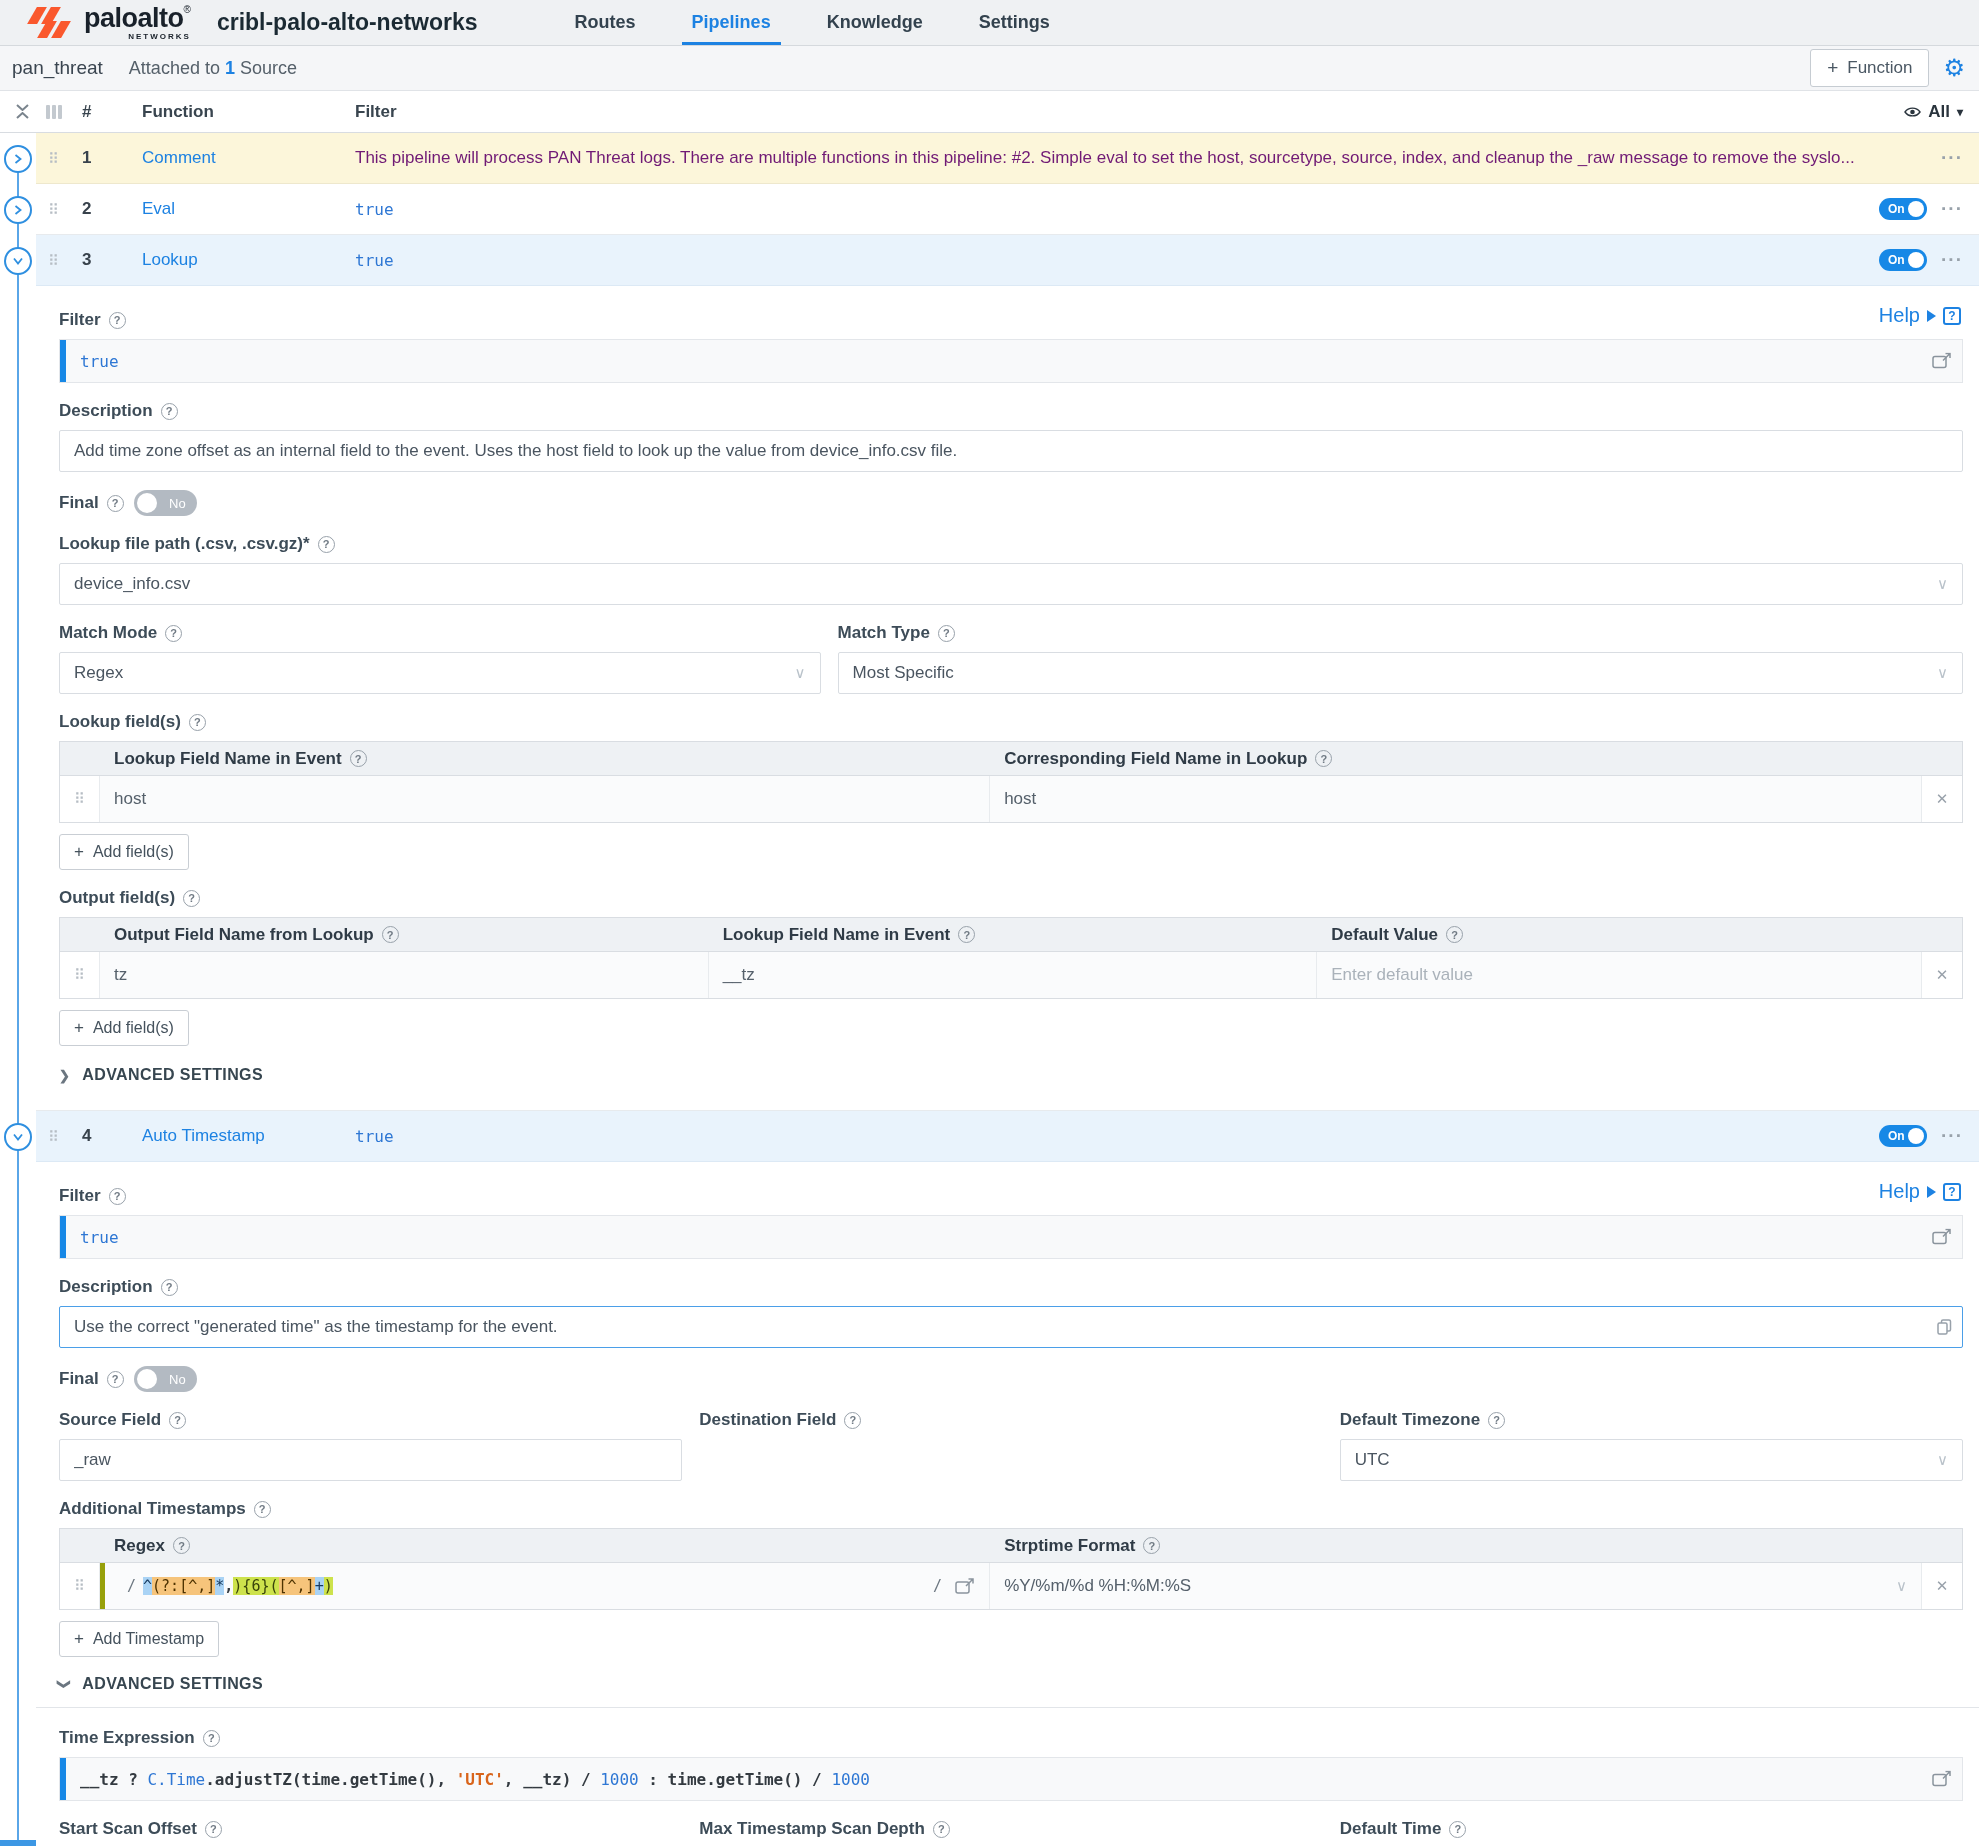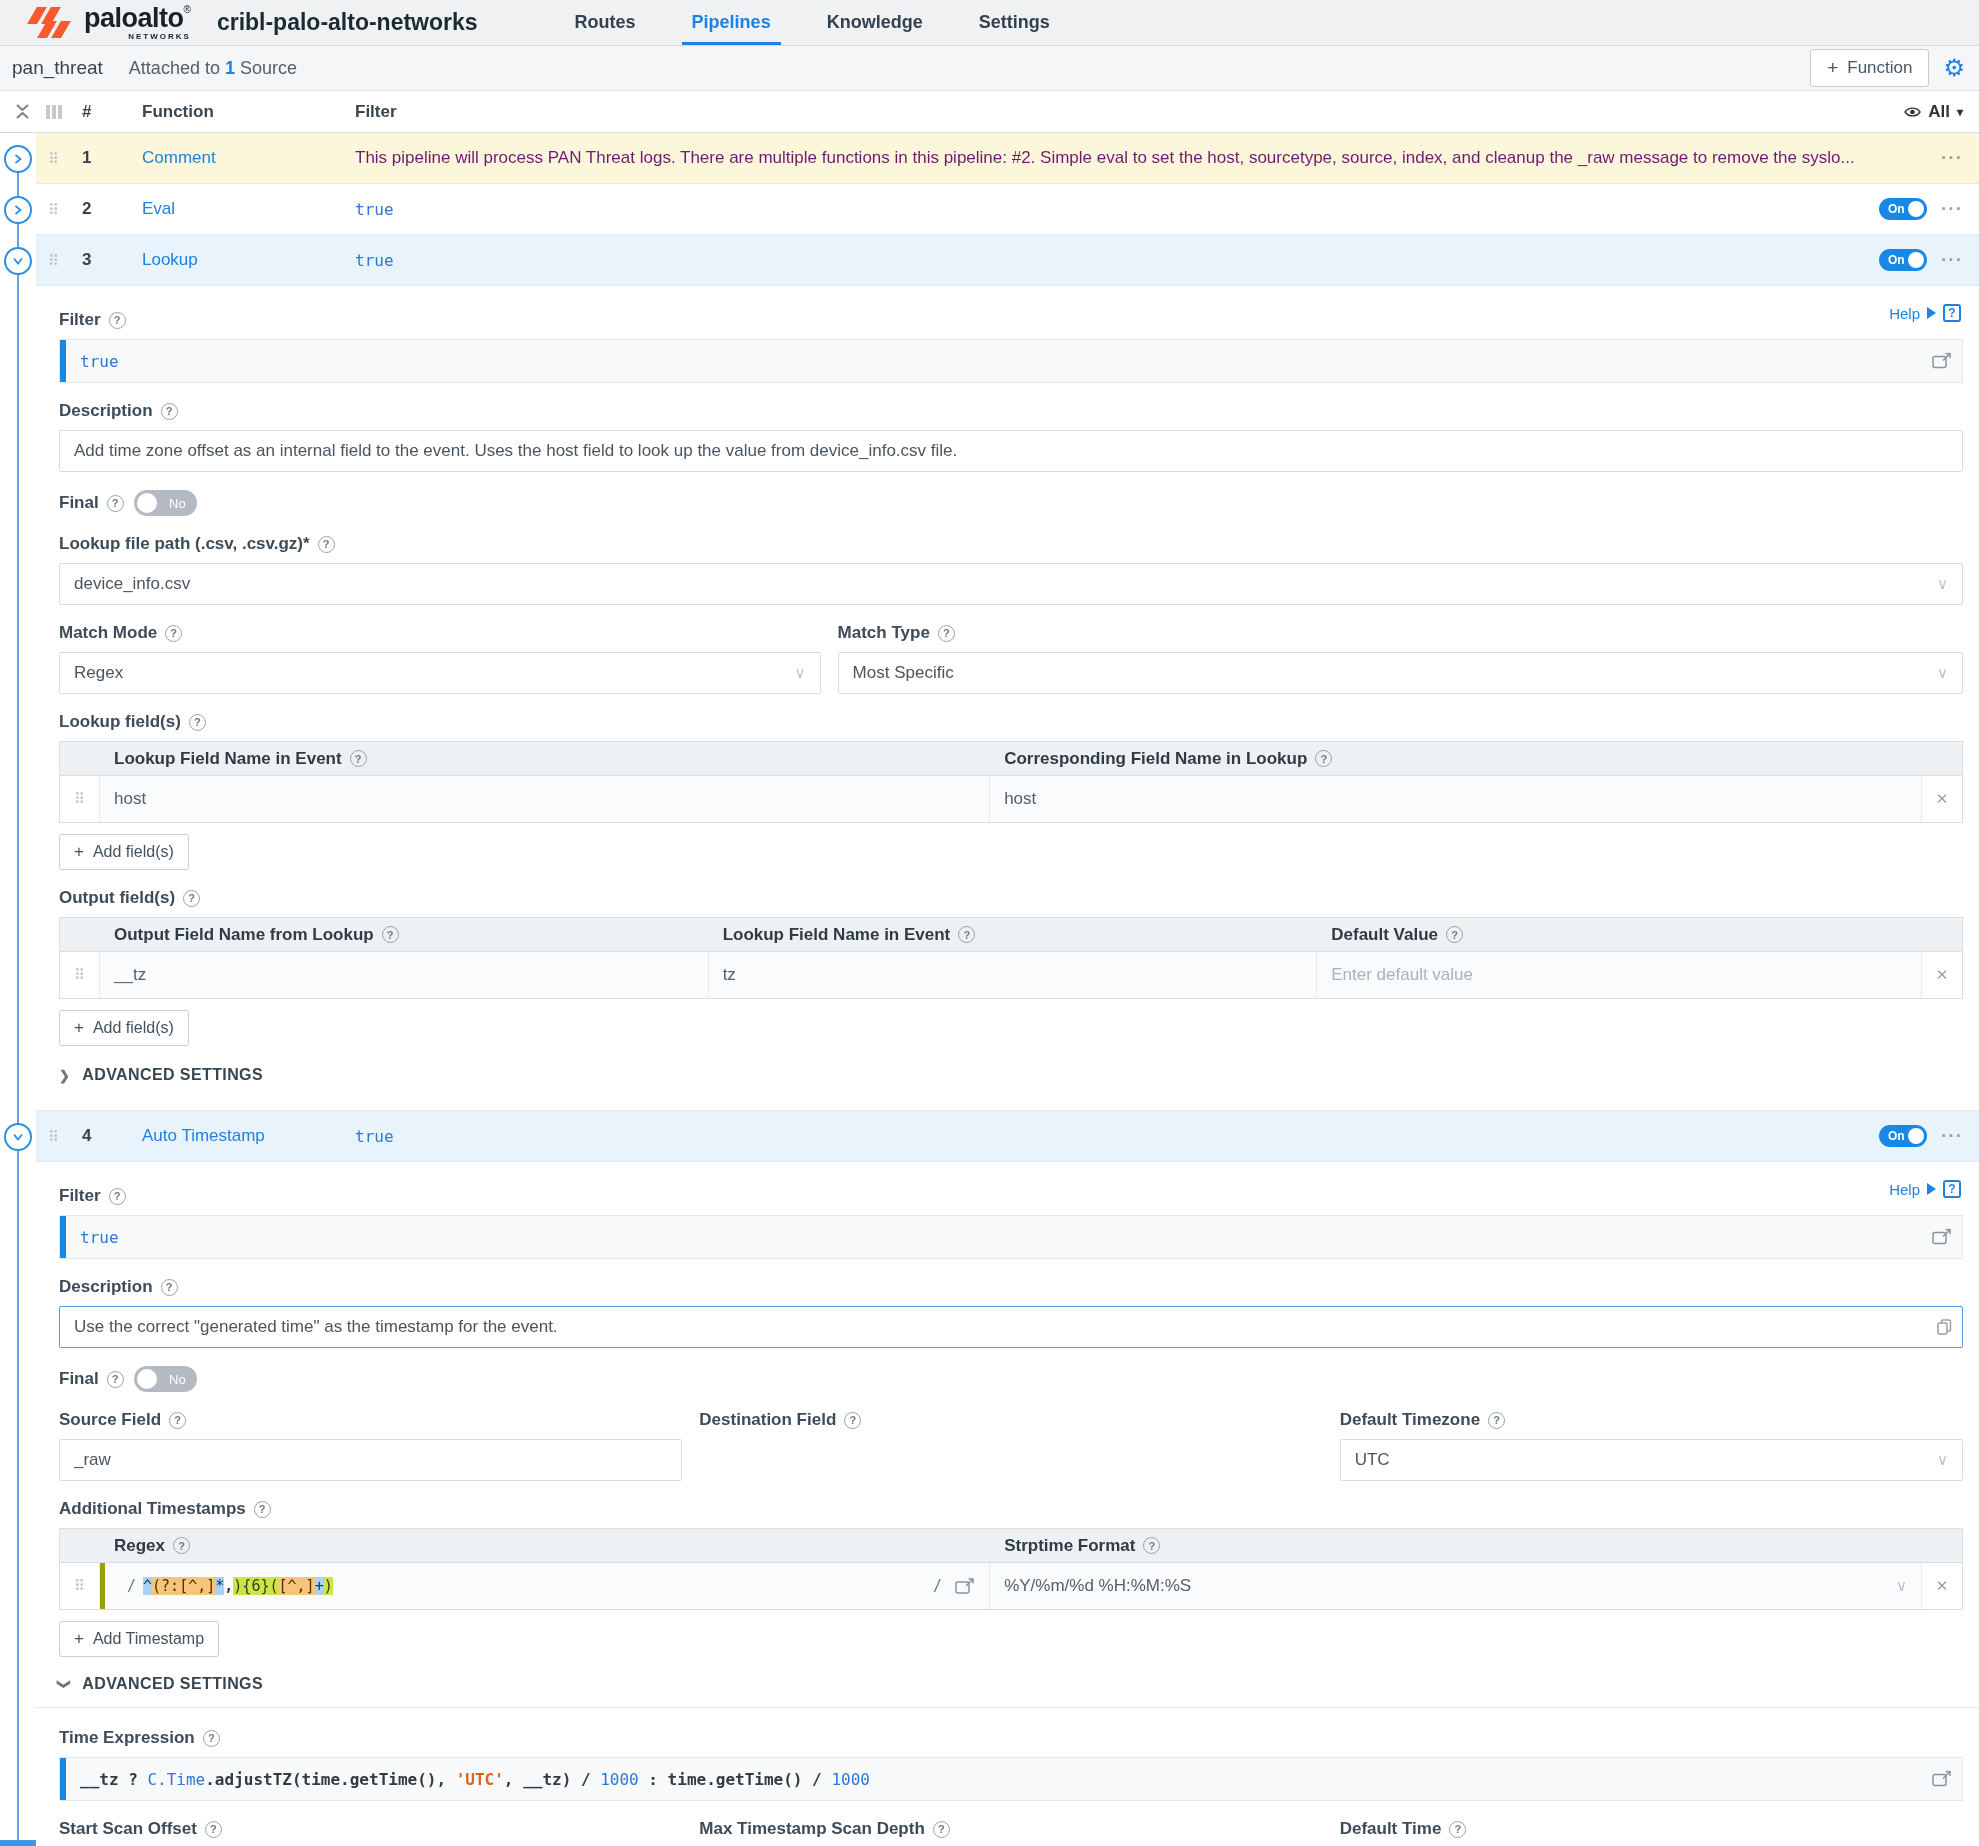--- a/index.html
+++ b/index.html
@@ -84,21 +84,21 @@
   .toggle-on .knob { position:absolute; right:3px; top:3px; width:16px; height:16px; background:#fff; border-radius:50%; }
 
   .toggle-no { width:63px; height:26px; border-radius:13px; background:#b3bac2; position:relative; cursor:pointer; display:inline-block; vertical-align:middle; }
   .toggle-no .knob { position:absolute; left:3px; top:3px; width:20px; height:20px; background:#fff; border-radius:50%; }
   .toggle-no .lbl { position:absolute; right:11px; top:50%; transform:translateY(-50%); color:#fff; font-size:13px; }
 
   
   .panel { margin-left:36px; background:#fff; position:relative; z-index:1;
            padding:24px 16px 26px 23px; border-bottom:1px solid #e7eaed; }
   .help-link { position:absolute; top:18px; right:18px; display:flex; align-items:center; gap:7px; cursor:pointer; }
-  .help-link .txt { color:#1d82e2; font-size:15px; }
+  .help-link .txt { color:#1d82e2; font-size:20px; }
   .help-play { width:0; height:0; border-left:9px solid #1d82e2; border-top:6px solid transparent; border-bottom:6px solid transparent; }
   .help-box { width:18px; height:18px; border:2px solid #1d82e2; border-radius:3px; color:#1d82e2;
               font-size:12px; font-weight:700; display:flex; align-items:center; justify-content:center; }
 
   .f-label { font-size:17px; font-weight:600; color:#3d4c58; display:flex; align-items:center; gap:8px; margin-bottom:9px; }
   .qmark { width:17px; height:17px; border:1px solid #98a1aa; border-radius:50%; color:#707a84;
            font-size:11px; font-weight:600; display:inline-flex; align-items:center; justify-content:center; cursor:pointer; flex:none; }
   .sect { margin-bottom:18px; }
 
   .codebox { position:relative; background:#f8f9fa; border:1px solid #e3e6ea; height:44px;
@@ -424,24 +424,24 @@
               <span class="qmark">?</span>
             </div>
           <div class="hcell fc-rest">
               <span>Default Value</span>
               <span class="qmark">?</span>
             </div>
         </div>
         <div class="ft-row">
           <div class="ft-drag">⠿</div>
           <div class="ft-cell fc-third">
+              <span>tz</span>
+            </div>
+          <div class="ft-cell fc-third">
               <span>__tz</span>
-            </div>
-          <div class="ft-cell fc-third">
-              <span>tz</span>
             </div>
           <div class="ft-cell fc-rest">
               <span class="ph">Enter default value</span>
             </div>
           <div class="ft-x">✕</div>
         </div>
       </div>
       <div class="btn-add">
         <span class="plus">+</span>
         <span>Add field(s)</span>

